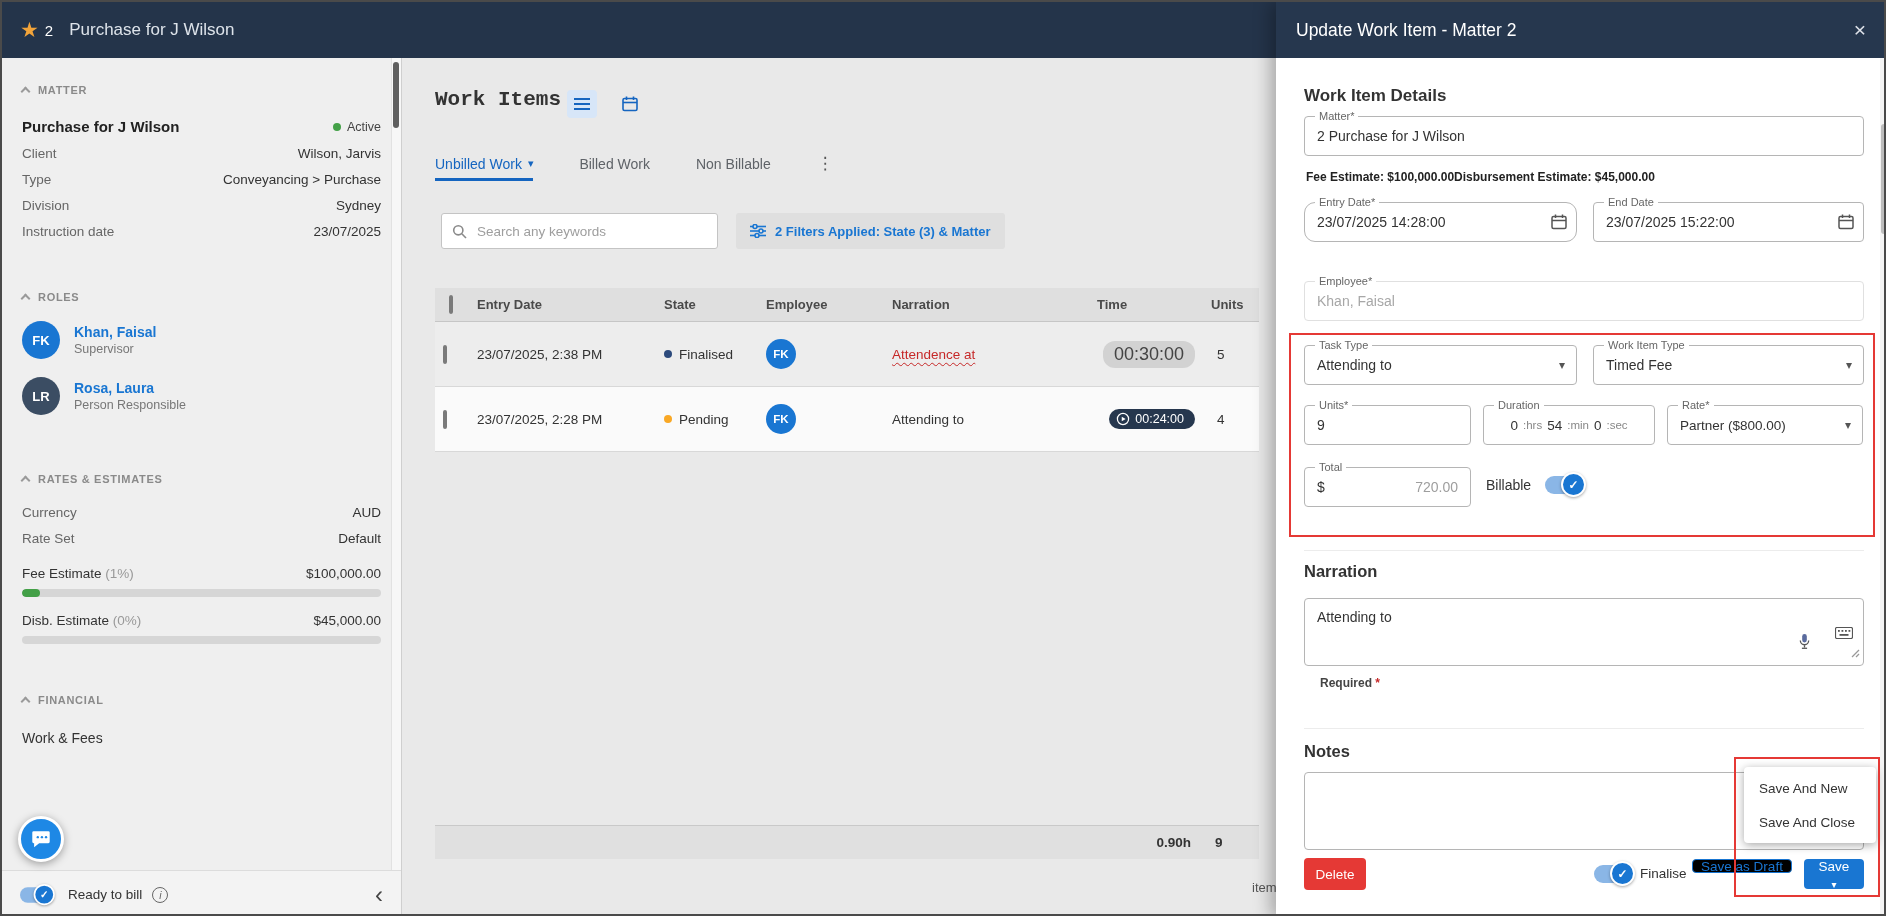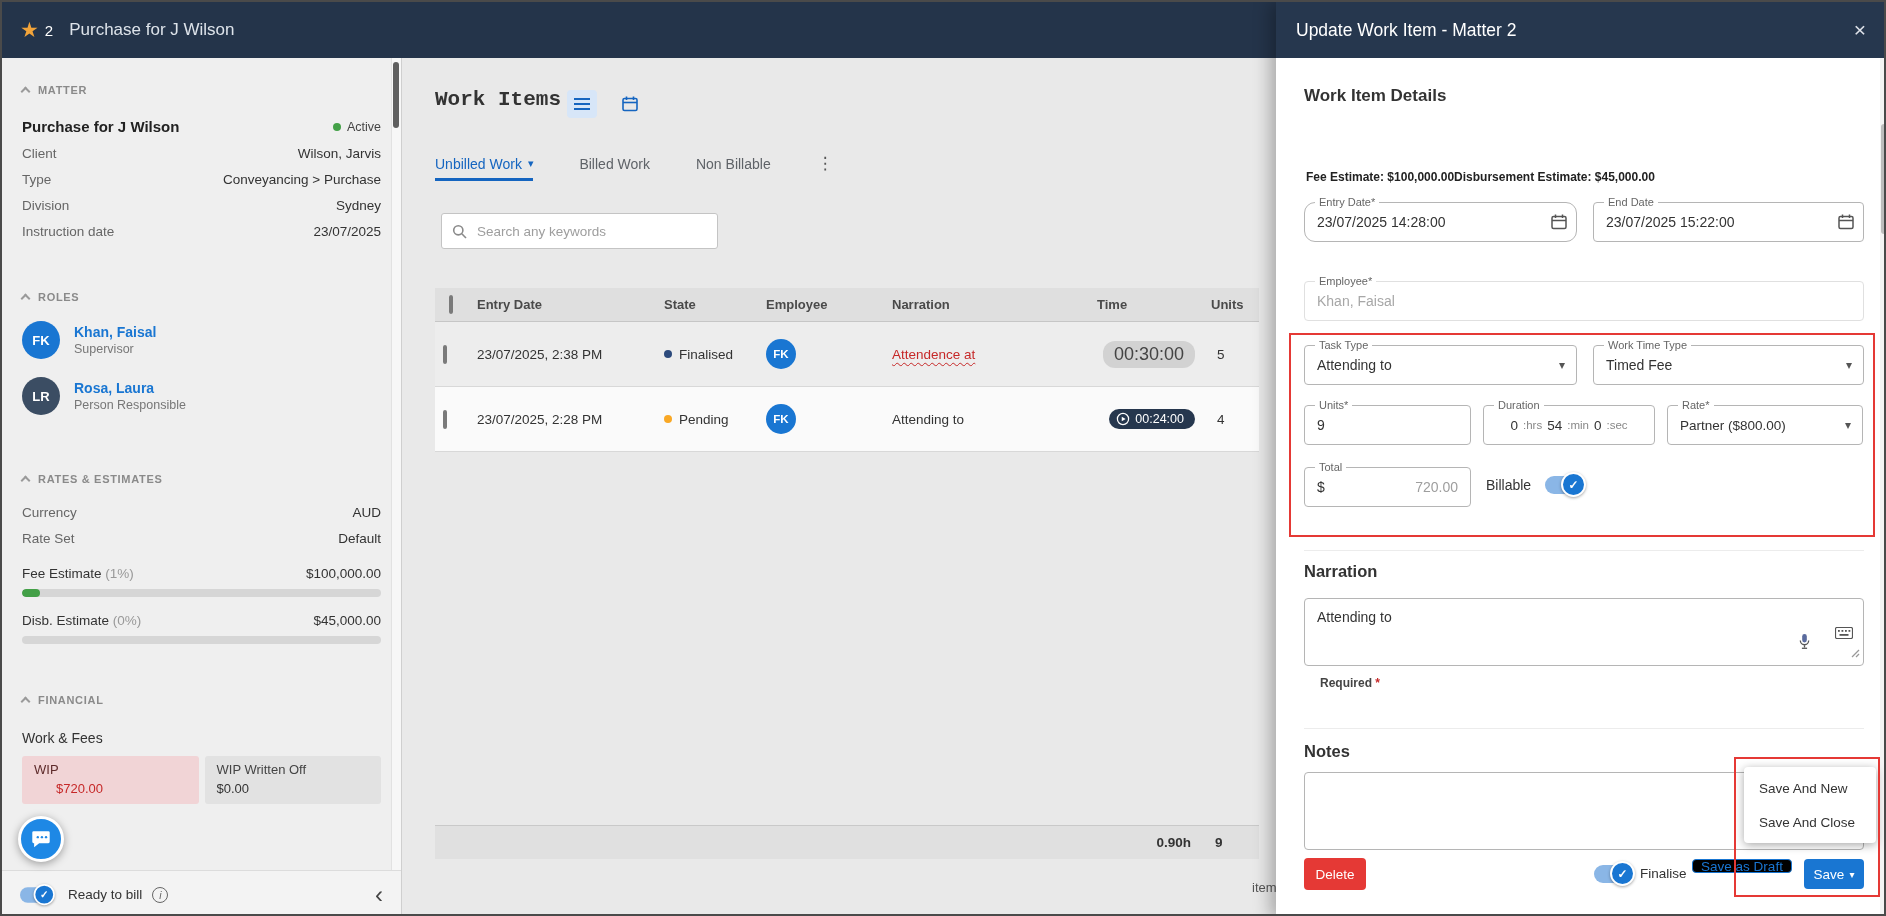--- a/index.html
+++ b/index.html
@@ -122,21 +122,21 @@
   .req{position:absolute;left:44px;top:674px;font-size:12px;color:#444;font-weight:bold;}
   .req em{color:#c62828;font-style:normal;}
   .menu{position:absolute;left:468px;top:765px;width:132px;background:#fff;border-radius:4px;box-shadow:0 2px 10px rgba(0,0,0,.35);z-index:25;padding:4px 0;}
   .menu .mi{height:34px;display:flex;align-items:center;padding-left:15px;font-size:13.5px;color:#333;cursor:pointer;white-space:nowrap;}
   .mfooter{position:absolute;left:0;top:856px;width:100%;height:36px;}
   .btn{display:flex;align-items:center;justify-content:center;border-radius:4px;font-size:13.5px;cursor:pointer;}
   .btn-delete{position:absolute;left:28px;top:0;width:62px;height:32px;background:#e53935;color:#fff;}
   .fin-toggle{position:absolute;left:318px;top:7px;}
   .fin-label{position:absolute;left:364px;top:8px;font-size:13.5px;color:#333;}
   .btn-draft{position:absolute;left:416px;top:1px;width:100px;height:14px;background:#000000;border:1px solid #1976d2;color:#1976d2;}
-  .btn-save{position:absolute;left:528px;top:1px;width:60px;height:30px;background:#1976d2;color:#fff;gap:5px;}
+  .btn-save{position:absolute;left:528px;top:1px;width:60px;height:30px;background:#1976d2;color:#fff;gap:5px;flex-direction:column;}
   .btn-save .sv-caret{font-size:10px;}
   .mtrack{position:absolute;right:0;top:56px;width:8px;bottom:0;background:#f4f4f4;}
   .mthumb{position:absolute;right:1px;top:66px;width:6px;height:110px;background:#bdbdbd;border-radius:3px;}
   .rz{position:absolute;right:3px;bottom:3px;}
 </style>
 </head>
 <body>
 
 <div class="screen">
 
@@ -235,30 +235,20 @@
           <div class="fill" style="width:0;"></div>
         </div>
 
       <div class="sec" style="margin-top:50px;">
         <span class="chev-up"></span>
         <span>FINANCIAL</span>
       </div>
 
       <div class="wf-heading">Work &amp; Fees</div>
 
-      <div class="fin-cards">
-        <div class="fin-card card-wip">
-          <div class="fc-l">WIP</div>
-          <div class="fc-v" style="padding-left:22px;">$720.00</div>
-        </div>
-        <div class="fin-card card-wo">
-          <div class="fc-l">WIP Written Off</div>
-          <div class="fc-v">$0.00</div>
-        </div>
-      </div>
     </div>
 
     <div class="sb-track">
         <div class="sb-thumb"></div>
       </div>
 
     <div class="fab">
       <svg width="22" height="22" viewBox="0 0 24 24">
         <path d="M4 3.5h16a1.5 1.5 0 0 1 1.5 1.5v10a1.5 1.5 0 0 1-1.5 1.5H10l-5.5 4.5v-4.5H4A1.5 1.5 0 0 1 2.5 15V5A1.5 1.5 0 0 1 4 3.5z" fill="#ffffff"></path>
         <circle cx="8.5" cy="10" r="1.3" fill="#1e88e5"></circle>
@@ -315,20 +305,33 @@
     </div>
 
     <div class="search">
       <svg width="15" height="15" viewBox="0 0 15 15">
         <circle cx="6.3" cy="6.3" r="4.6" fill="none" stroke="#8a8a8a" stroke-width="1.6"></circle>
         <line x1="9.8" y1="9.8" x2="14" y2="14" stroke="#8a8a8a" stroke-width="1.6"></line>
       </svg>
       <input value="" placeholder="Search any keywords" style="">
     </div>
 
+    <div class="chip">
+      <svg width="16" height="14" viewBox="0 0 16 14">
+        <g stroke="#1976d2" stroke-width="1.6">
+            <line x1="0" y1="2.5" x2="16" y2="2.5"></line>
+            <line x1="0" y1="7" x2="16" y2="7"></line>
+            <line x1="0" y1="11.5" x2="16" y2="11.5"></line>
+          </g>
+        <circle cx="5" cy="2.5" r="2" fill="#dfdfdf" stroke="#1976d2" stroke-width="1.6"></circle>
+        <circle cx="11" cy="7" r="2" fill="#dfdfdf" stroke="#1976d2" stroke-width="1.6"></circle>
+        <circle cx="7" cy="11.5" r="2" fill="#dfdfdf" stroke="#1976d2" stroke-width="1.6"></circle>
+      </svg>
+      <span>2 Filters Applied: State (3) &amp; Matter</span>
+    </div>
 
     <div class="wtable">
       <div class="grid thead">
         <div><span class="cbx"></span></div>
         <div>Entry Date</div>
         <div>State</div>
         <div>Employee</div>
         <div>Narration</div>
         <div>Time</div>
         <div>Units</div>
@@ -386,20 +389,24 @@
   </main>
 
   <section class="modal">
     <div class="mheader">
       <span class="mtit">Update Work Item - Matter 2</span>
     </div>
     <span class="mclose">×</span>
 
     <div class="mh2" style="top:84px;">Work Item Details</div>
 
+    <div class="ofield" style="left:28px;top:114px;width:560px;">
+      <span class="flabel">Matter*</span>
+      <span class="fval">2 Purchase for J Wilson</span>
+    </div>
 
     <div class="feeline">
       <span>Fee Estimate: $100,000.00</span><span>Disbursement Estimate: $45,000.00</span>
     </div>
 
     <div class="ofield" style="left:28px;top:200px;width:273px;border-radius:11px;">
       <span class="flabel">Entry Date*</span>
       <span class="fval">23/07/2025 14:28:00</span>
       <span class="ficon">
         <svg width="16" height="16" viewBox="0 0 16 16">
@@ -427,21 +434,21 @@
       <span class="flabel">Employee*</span>
       <span class="fval gray">Khan, Faisal</span>
     </div>
 
     <div class="ofield" style="left:28px;top:343px;width:273px;">
       <span class="flabel">Task Type</span>
       <span class="fval">Attending to</span>
       <span class="fcaret">▾</span>
     </div>
     <div class="ofield" style="left:317px;top:343px;width:271px;">
-      <span class="flabel">Work Time Type</span>
+      <span class="flabel">Work Item Type</span>
       <span class="fval">Timed Fee</span>
       <span class="fcaret">▾</span>
     </div>
 
     <div class="ofield" style="left:28px;top:403px;width:167px;">
       <span class="flabel">Units*</span>
       <span class="fval">9</span>
     </div>
     <div class="ofield" style="left:207px;top:403px;width:172px;">
       <span class="flabel">Duration</span>

